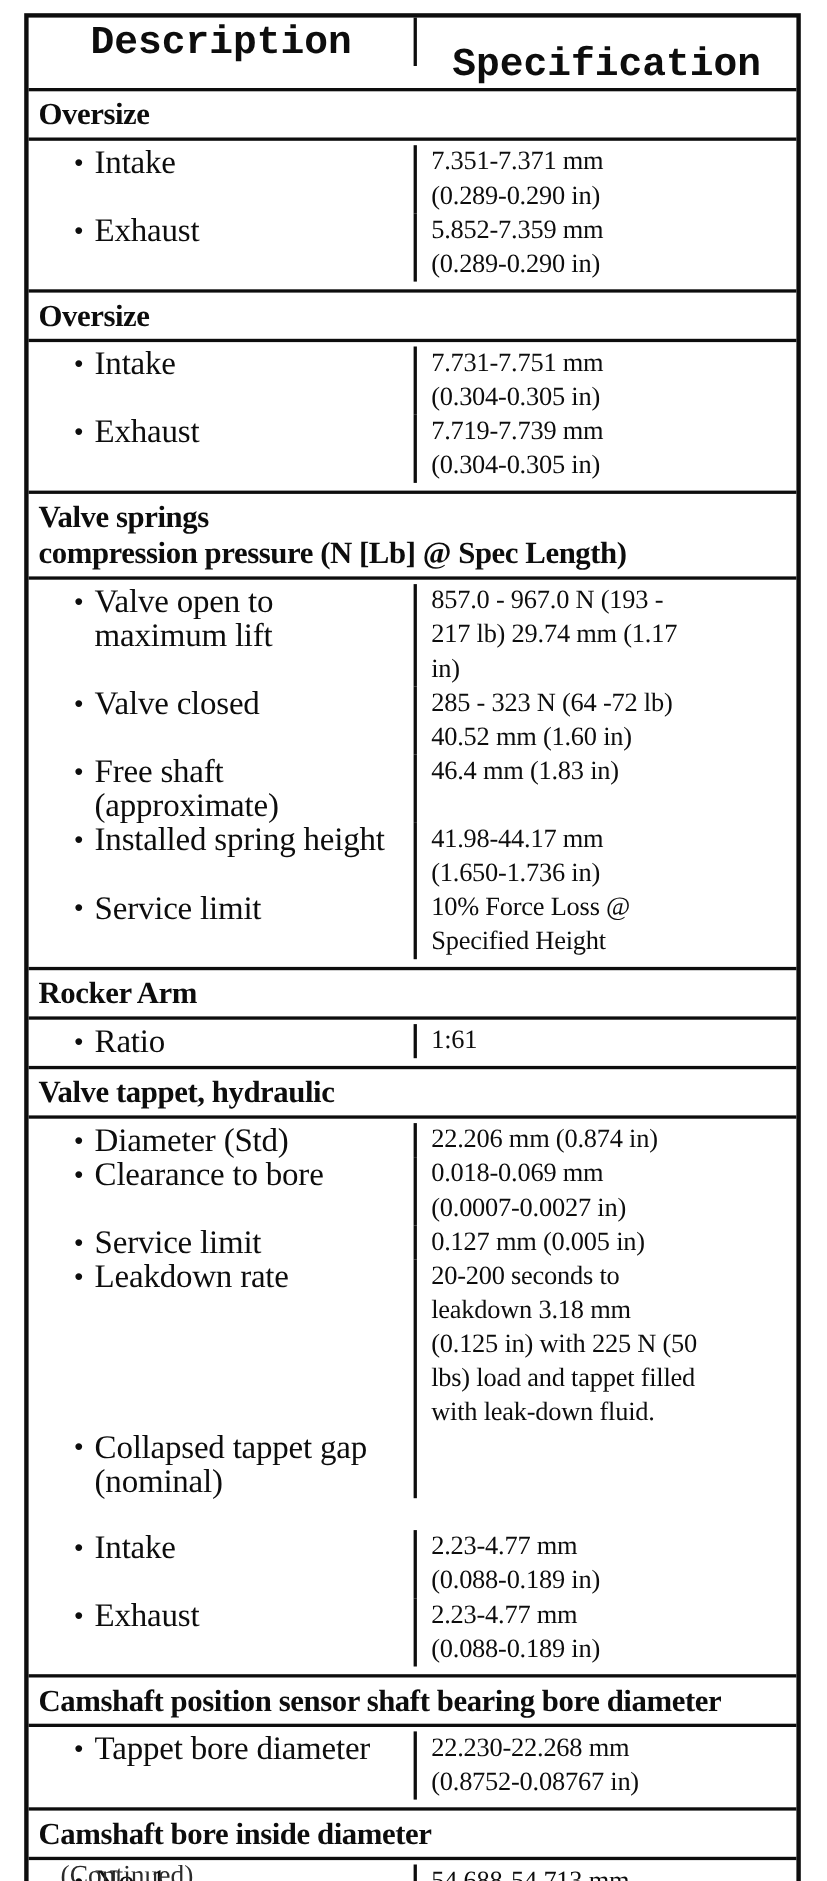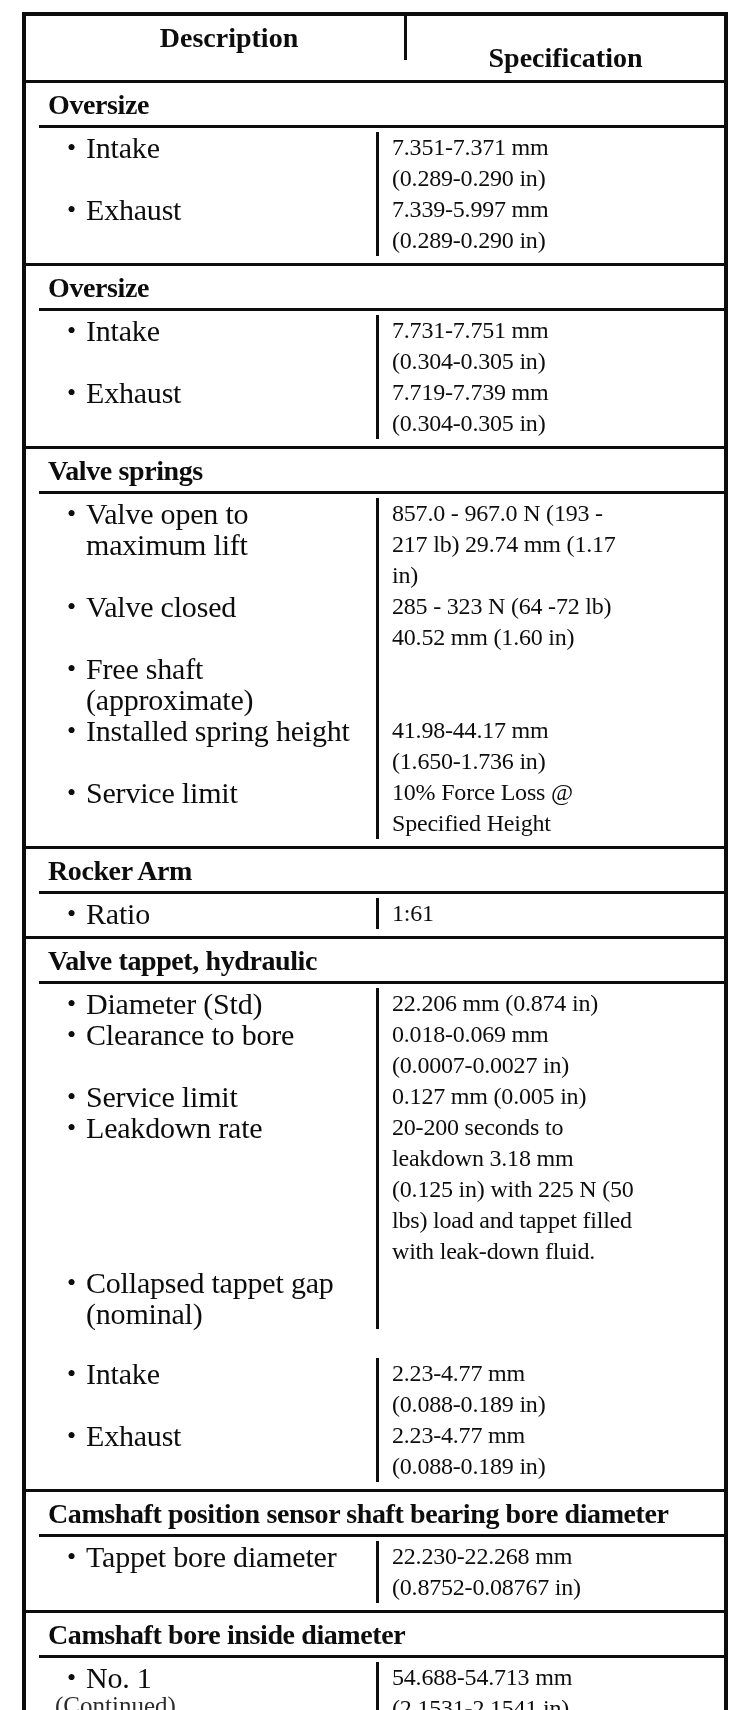--- a/index.html
+++ b/index.html
@@ -22,24 +22,23 @@
     top: 12px;
     width: 706px;
     border: 4px solid #0d0d0d;
     background: #ffffff;
     box-sizing: border-box;
   }
   
   .thead {
     display: flex;
     border-bottom: 3px solid #0d0d0d;
-    font-family: Liberation Serif, serif;
+    font-family: Liberation Mono, monospace;
     font-weight: bold;
-    font-size: 28px;
-    padding-left: 28px;
+    font-size: 36px;
   }
   .thead .hcell {
     height: 44px;
     display: flex;
     align-items: center;
     justify-content: center;
     box-sizing: border-box;
   }
   .thead .hdesc {
     width: 353px;
@@ -49,21 +48,20 @@
   
   .section-title {
     border-bottom: 3px solid #0d0d0d;
     padding: 5px 6px 4px 9px;
     font-weight: bold;
     font-size: 28px;
     line-height: 33px;
     letter-spacing: -0.4px;
     white-space: nowrap;
     overflow: hidden;
-    margin-left: 13px;
   }
   .section-title .t2 { display: block; }
   
   .group {
     border-bottom: 3px solid #0d0d0d;
     padding: 4px 0 7px 0;
   }
   .group.last { border-bottom: none; }
   .row { display: flex; align-items: stretch; }
   .row.gap-after { margin-bottom: 29px; }
@@ -125,21 +123,21 @@
           <span class="label">Intake</span>
         </div>
         <div class="c-spec">7.351-7.371 mm
 (0.289-0.290 in)</div>
       </div>
       <div class="row">
         <div class="c-desc">
           <span class="bullet">•</span>
           <span class="label">Exhaust</span>
         </div>
-        <div class="c-spec">7.339-5.997 mm
+        <div class="c-spec">5.852-7.359 mm
 (0.289-0.290 in)</div>
       </div>
     </div>
 
     <div class="section-title">Oversize</div>
     <div class="group">
       <div class="row">
         <div class="c-desc">
           <span class="bullet">•</span>
           <span class="label">Intake</span>
@@ -152,20 +150,21 @@
           <span class="bullet">•</span>
           <span class="label">Exhaust</span>
         </div>
         <div class="c-spec">7.719-7.739 mm
 (0.304-0.305 in)</div>
       </div>
     </div>
 
     <div class="section-title">
       <span class="t1">Valve springs</span>
+      <span class="t2">compression pressure (N [Lb] @ Spec Length)</span>
     </div>
     <div class="group">
       <div class="row">
         <div class="c-desc">
           <span class="bullet">•</span>
           <span class="label">Valve open to
 maximum lift</span>
         </div>
         <div class="c-spec">857.0 - 967.0 N (193 -
 217 lb) 29.74 mm (1.17
@@ -178,20 +177,21 @@
         </div>
         <div class="c-spec">285 - 323 N (64 -72 lb)
 40.52 mm (1.60 in)</div>
       </div>
       <div class="row">
         <div class="c-desc">
           <span class="bullet">•</span>
           <span class="label">Free shaft
 (approximate)</span>
         </div>
+        <div class="c-spec">46.4 mm (1.83 in)</div>
       </div>
       <div class="row">
         <div class="c-desc">
           <span class="bullet">•</span>
           <span class="label">Installed spring height</span>
         </div>
         <div class="c-spec">41.98-44.17 mm
 (1.650-1.736 in)</div>
       </div>
       <div class="row">

